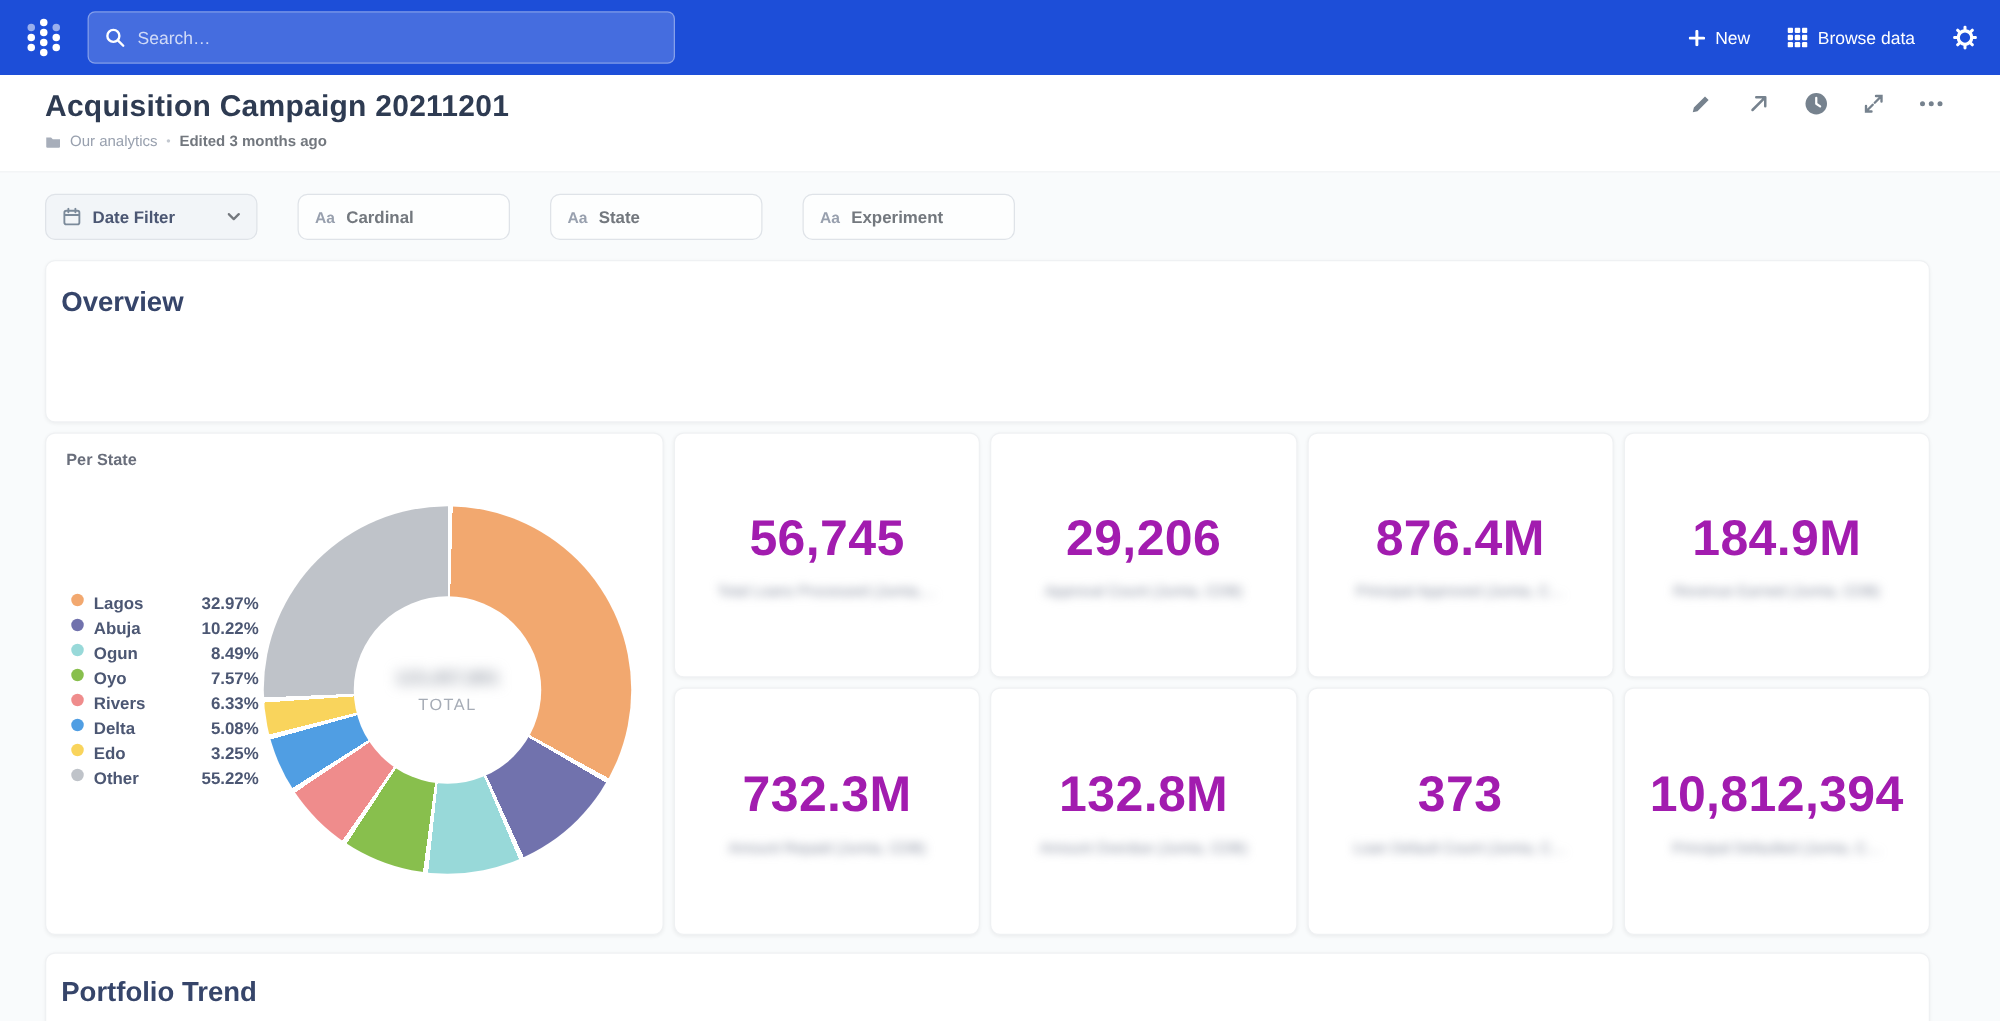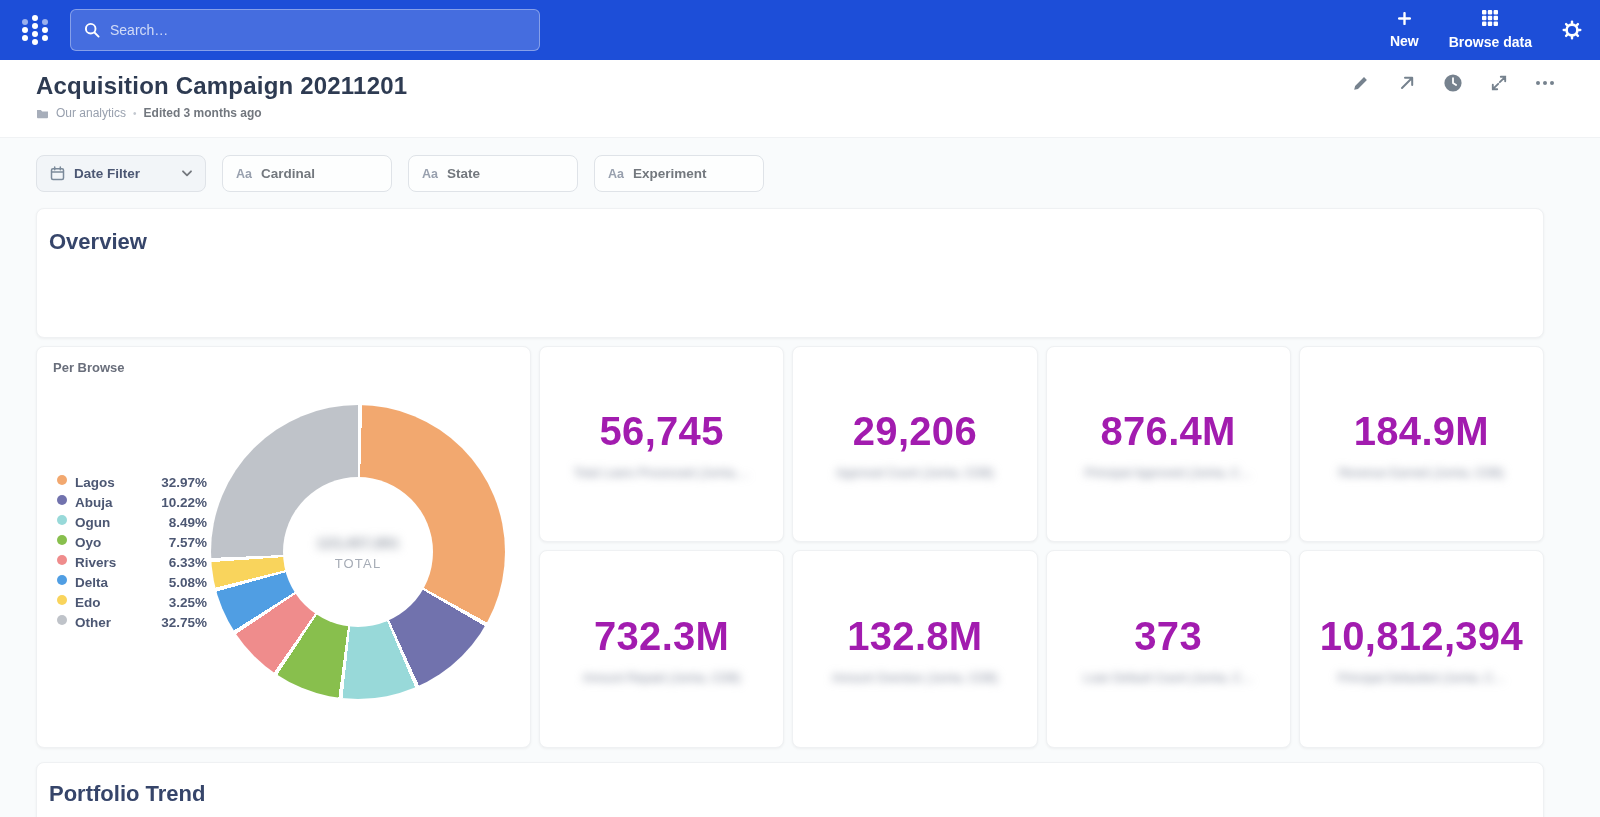--- a/index.html
+++ b/index.html
@@ -23,39 +23,39 @@
     border: 1px solid rgba(255,255,255,.35);
     border-radius: 6px;
     display: flex; align-items: center; gap: 10px; padding: 0 13px;
   }
   .searchbar input {
     flex: 1; background: transparent; border: none; outline: none;
     color: #fff; font-size: 14px; font-family: "Liberation Sans", sans-serif;
   }
   .searchbar input::placeholder { color: rgba(255,255,255,.75); }
   .topbar-right { margin-left: auto; display: flex; align-items: center; gap: 30px; }
-  .topbtn { display: flex; align-items: center; gap: 8px; color: #fff; font-weight: 700; font-size: 14px; cursor: pointer; flex-direction: column; }
+  .topbtn { display: flex; align-items: center; gap: 8px; color: #fff; font-weight: 400; font-size: 14px; cursor: pointer; }
 
   
   .page-header {
     background: #fff; height: 78px;
     padding: 12px 44px 10px 36px;
     display: flex; justify-content: space-between; align-items: flex-start;
     border-bottom: 1px solid #F0F2F4;
   }
   .title { font-size: 24px; font-weight: 700; color: #2E3B52; letter-spacing: .2px; }
   .meta { display: flex; align-items: center; gap: 7px; margin-top: 6px; font-size: 12px; }
   .collection { color: #98A0AE; cursor: pointer; }
   .dot-sep { color: #C3C8D0; font-size: 10px; }
   .edited { color: #72777E; font-weight: 700; }
   .header-actions { display: flex; align-items: center; gap: 24px; }
   .hicon { width: 22px; height: 22px; display: flex; align-items: center; justify-content: center; cursor: pointer; }
 
   
-  .filterbar { padding: 17px 36px 16px; display: flex; gap: 16px; }
+  .filterbar { padding: 17px 36px 16px; display: flex; gap: 32px; }
   .filter-pill {
     width: 170px; height: 37px;
     border: 1px solid #DFE3E8; border-radius: 8px; background: #FDFEFE;
     display: flex; align-items: center; gap: 9px; padding: 0 13px;
     font-size: 13.5px; color: #73787E; font-weight: 600; cursor: pointer;
   }
   .filter-pill.date { background: #F2F5F8; color: #4C5773; font-weight: 700; }
   .filter-pill.date .spacer { flex: 1; }
   .aa { color: #98A0AE; font-size: 12.5px; font-weight: 700; }
 
@@ -269,21 +269,21 @@
 
 <div class="content">
 
   <div class="card overview-card">
     <div class="section-title">Overview</div>
   </div>
 
   <div class="cards-grid">
 
     <div class="card per-state">
-      <div class="card-title">Per Browse</div>
+      <div class="card-title">Per State</div>
 
       <div class="legend">
         <div class="legend-item">
           <span class="legend-dot" style="background: rgb(242, 168, 111);"></span>
           <span class="legend-name">Lagos</span>
           <span class="legend-pct">32.97%</span>
         </div>
         <div class="legend-item">
           <span class="legend-dot" style="background: rgb(113, 114, 173);"></span>
           <span class="legend-name">Abuja</span>
@@ -310,21 +310,21 @@
           <span class="legend-pct">5.08%</span>
         </div>
         <div class="legend-item">
           <span class="legend-dot" style="background: rgb(249, 212, 92);"></span>
           <span class="legend-name">Edo</span>
           <span class="legend-pct">3.25%</span>
         </div>
         <div class="legend-item">
           <span class="legend-dot" style="background: rgb(191, 195, 201);"></span>
           <span class="legend-name">Other</span>
-          <span class="legend-pct">32.75%</span>
+          <span class="legend-pct">55.22%</span>
         </div>
       </div>
 
       <div class="donut" style="background: conic-gradient(rgb(255, 255, 255) 0%, rgb(255, 255, 255) 0.45%, rgb(242, 168, 111) 0.45%, rgb(242, 168, 111) 32.97%, rgb(255, 255, 255) 32.97%, rgb(255, 255, 255) 33.42%, rgb(113, 114, 173) 33.42%, rgb(113, 114, 173) 43.19%, rgb(255, 255, 255) 43.19%, rgb(255, 255, 255) 43.64%, rgb(152, 217, 217) 43.64%, rgb(152, 217, 217) 51.68%, rgb(255, 255, 255) 51.68%, rgb(255, 255, 255) 52.13%, rgb(136, 191, 77) 52.13%, rgb(136, 191, 77) 59.25%, rgb(255, 255, 255) 59.25%, rgb(255, 255, 255) 59.7%, rgb(239, 140, 140) 59.7%, rgb(239, 140, 140) 65.58%, rgb(255, 255, 255) 65.58%, rgb(255, 255, 255) 66.03%, rgb(80, 158, 227) 66.03%, rgb(80, 158, 227) 70.66%, rgb(255, 255, 255) 70.66%, rgb(255, 255, 255) 71.11%, rgb(249, 212, 92) 71.11%, rgb(249, 212, 92) 73.91%, rgb(255, 255, 255) 73.91%, rgb(255, 255, 255) 74.36%, rgb(191, 195, 201) 74.36%, rgb(191, 195, 201) 100%);">
         <div class="hole">
           <div class="total-val">123,457,891</div>
           <div class="total-label">TOTAL</div>
         </div>
       </div>
     </div>

